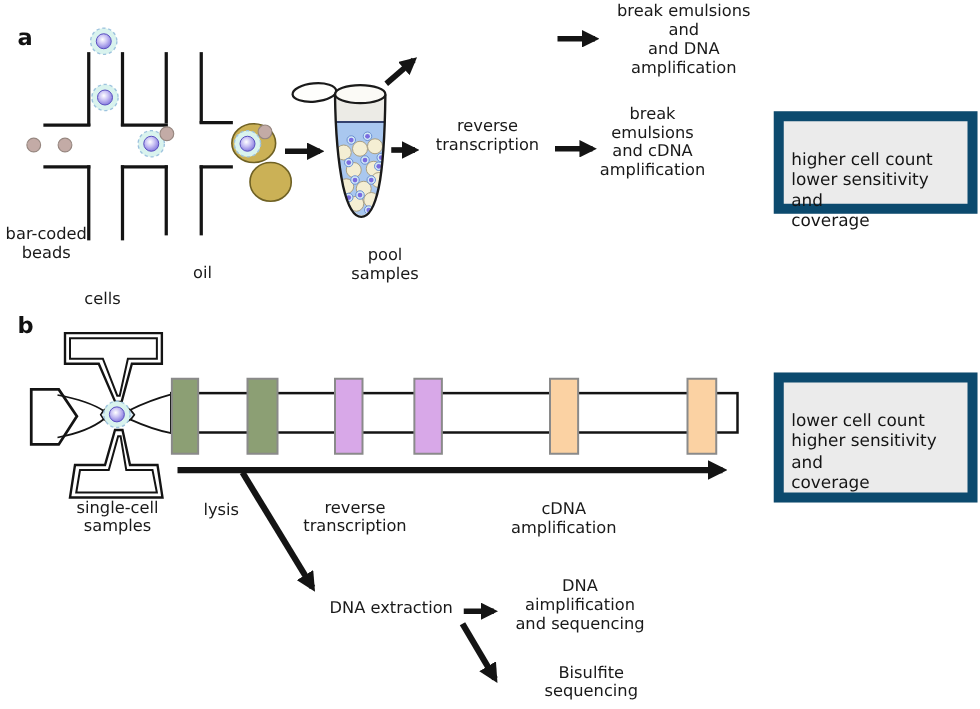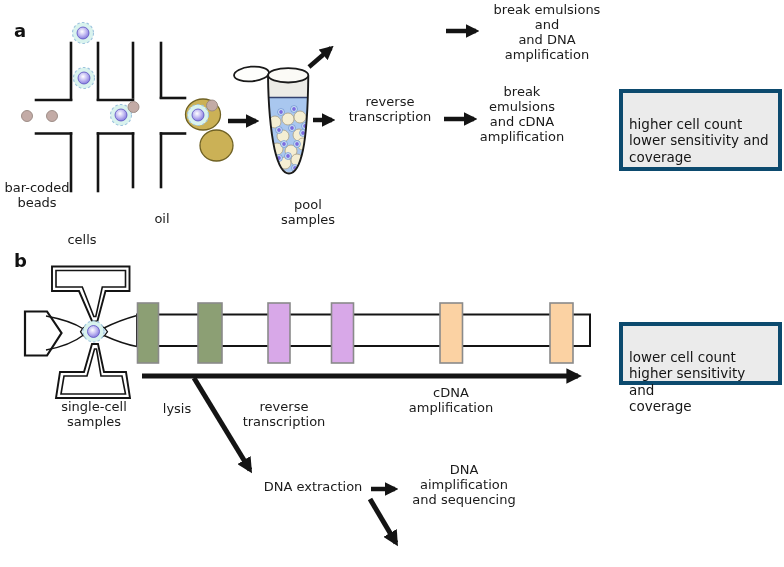--- a/index.html
+++ b/index.html
@@ -10,21 +10,21 @@
   #gfx{position:absolute;left:0;top:0;}
   .lbl{
     position:absolute;font-size:13px;line-height:1.16;text-align:center;
     white-space:pre-line;transform:translateX(-50%);color:#1a1a1a;
   }
   .plabel{
     position:absolute;font-size:18px;font-weight:bold;transform:none;
     text-align:left;white-space:pre-line;color:#111;
   }
   .note-box{
-    position:absolute;background:#ebebeb;border:4px solid #0c4a6e;
+    position:absolute;background:#ebebeb;border:8px solid #0c4a6e;
     width:163px;box-sizing:border-box;padding:6px 4px 0 6px;
     font-size:13.5px;line-height:16.5px;white-space:pre-line;color:#151515;
   }
 </style>
 </head>
 <body>
 
 <div id="stage">
 
   <svg id="gfx" width="784" height="567" viewBox="0 0 784 567">
@@ -184,31 +184,33 @@
   <div class="lbl" style="left:522px;top:84px">break
 emulsions
 and cDNA
 amplification</div>
 
   <div class="lbl" style="left:94px;top:399px">single-cell
 samples</div>
   <div class="lbl" style="left:177px;top:401px">lysis</div>
   <div class="lbl" style="left:284px;top:399px">reverse
 transcription</div>
-  <div class="lbl" style="left:451px;top:385px">cDNA
+  <div class="lbl" style="left:451px;top:400px">cDNA
 amplification</div>
   <div class="lbl" style="left:313px;top:479px">DNA extraction</div>
   <div class="lbl" style="left:464px;top:462px">DNA
 aimplification
 and sequencing</div>
+  <div class="lbl" style="left:473px;top:531px">Bisulfite
+sequencing</div>
 
   <div class="note-box" style="left:619px;top:89px;height:82px">
     <span>higher cell count
 lower sensitivity and
 coverage</span>
   </div>
-  <div class="note-box" style="left:619px;top:322px;height:63px">
+  <div class="note-box" style="left:619px;top:298px;height:104px">
     <span>lower cell count
 higher sensitivity and
 coverage</span>
   </div>
 
 </div>
 
 </body></html>

